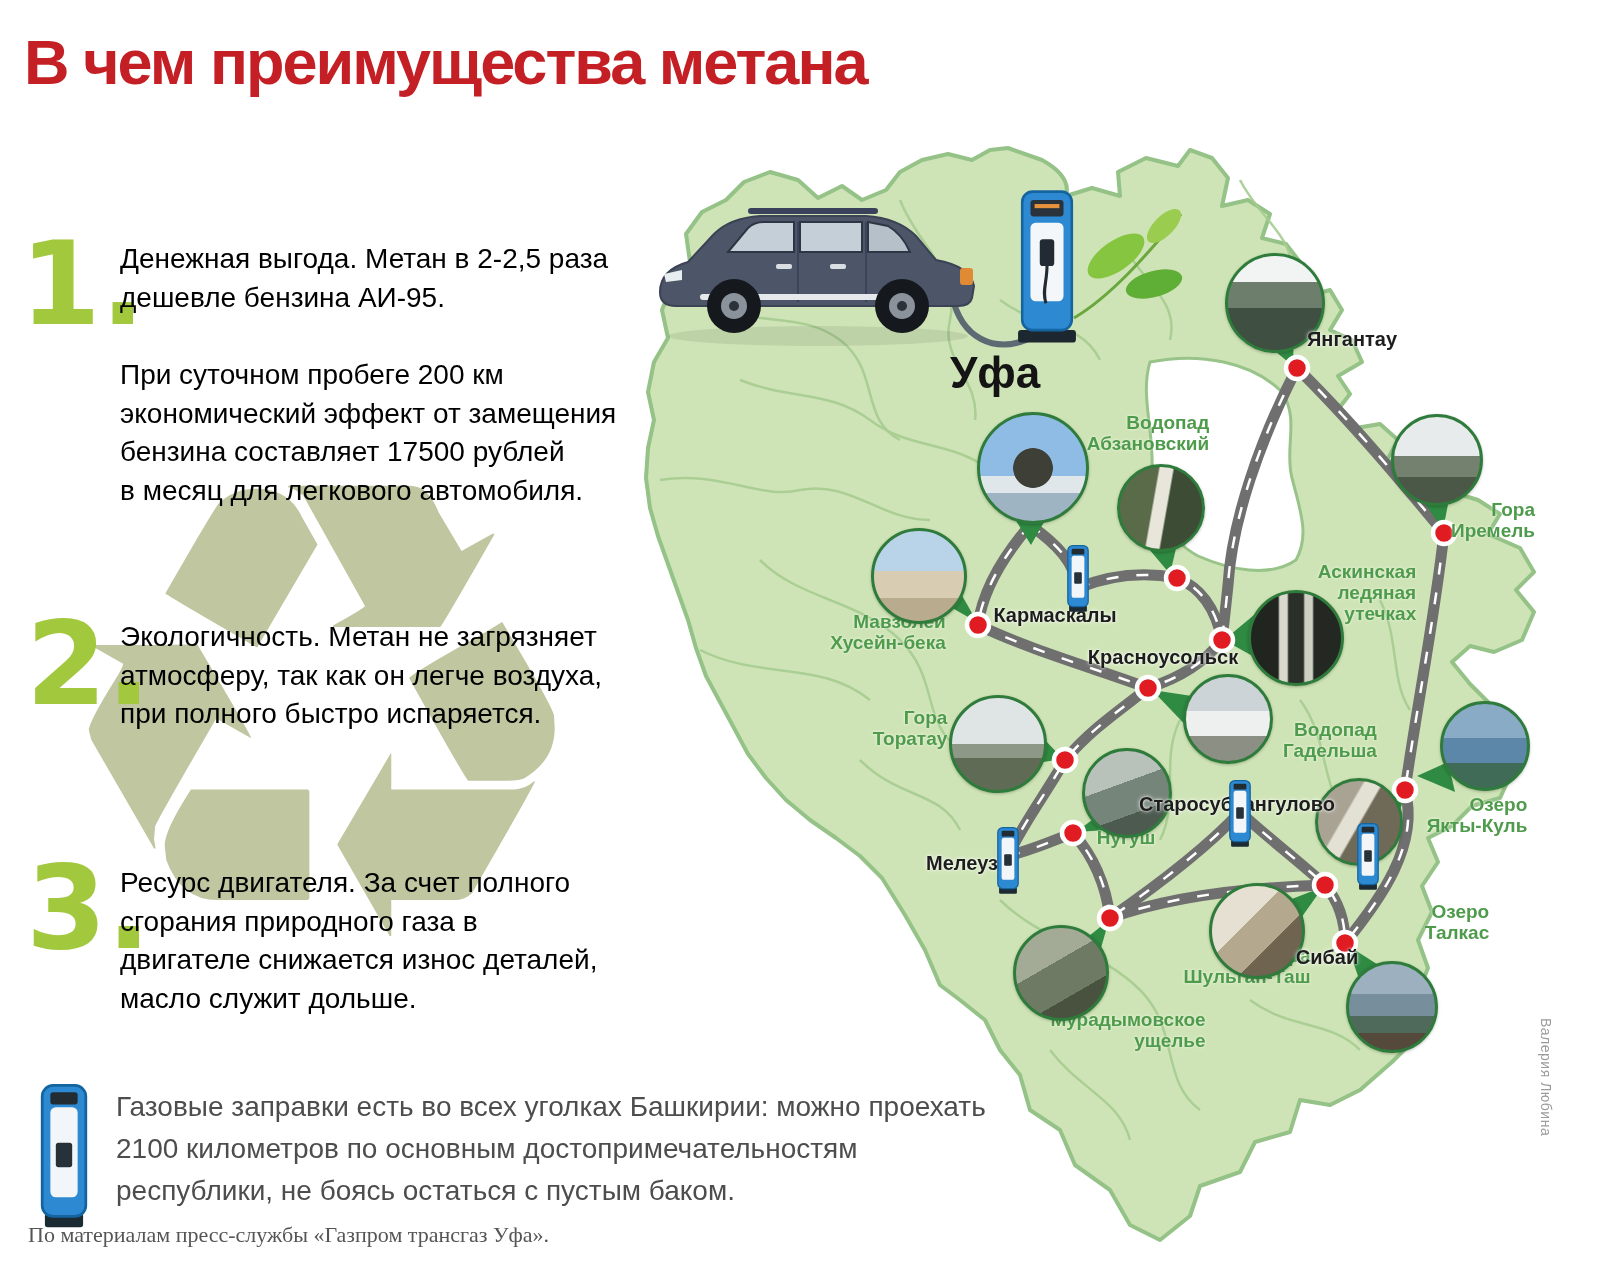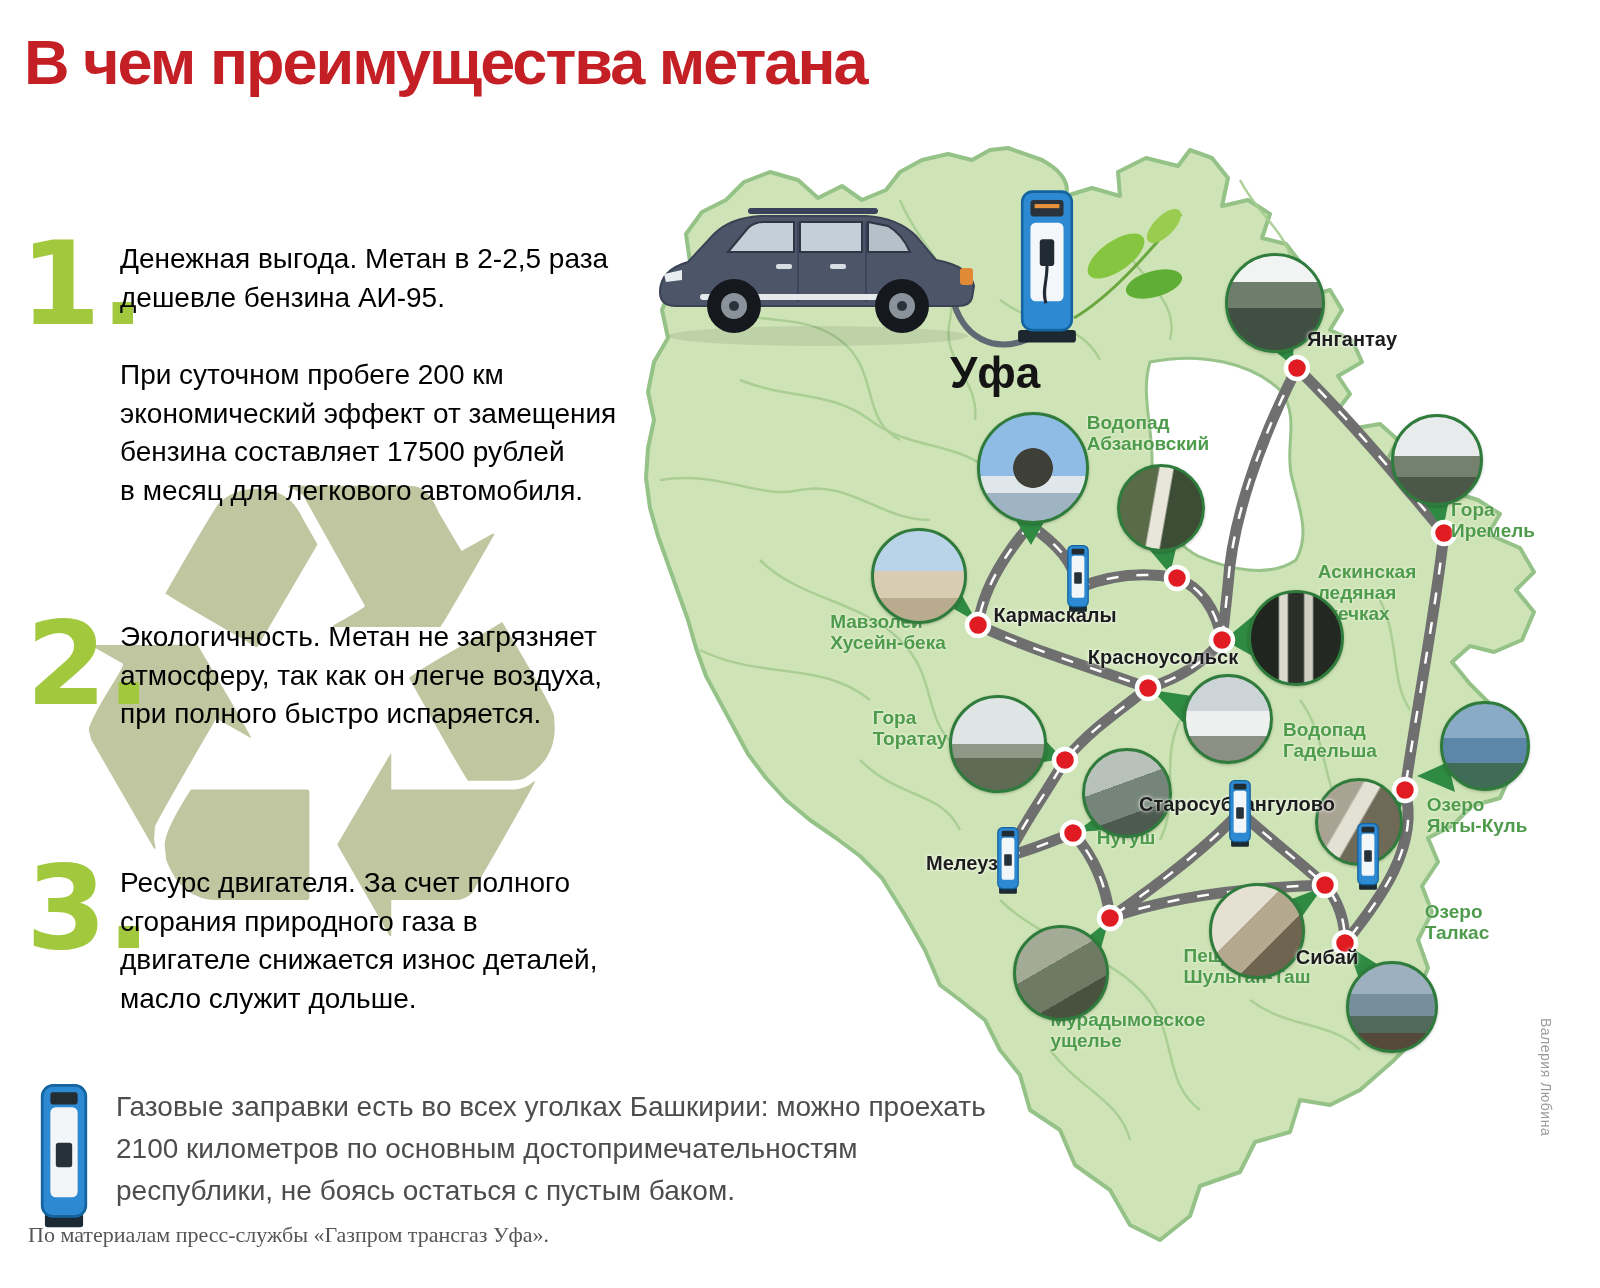--- a/index.html
+++ b/index.html
@@ -59,21 +59,21 @@
     position:absolute;font-weight:bold;font-size:20px;color:#1d1d1d;z-index:6;
     transform:translateX(-50%);white-space:nowrap;
     text-shadow:0 0 4px rgba(255,255,255,.85),0 0 2px rgba(255,255,255,.85);
   }
   .ufa{
     position:absolute;left:950px;top:348px;font-size:44px;font-weight:bold;
     color:#141414;z-index:6;
   }
   .attr{
     position:absolute;font-weight:bold;font-size:19px;color:#4e9b4b;z-index:4;
-    transform:translateX(-50%);text-align:left;white-space:pre-line;line-height:1.1;
+    transform:translateX(-50%);text-align:right;white-space:pre-line;line-height:1.1;
     text-shadow:0 0 3px rgba(255,255,255,.8);
   }
   .pump{position:absolute;z-index:7;}
   .carbox{position:absolute;left:648px;top:184px;z-index:6;}
   .stationbox{position:absolute;left:1016px;top:182px;z-index:5;}
   .leavesbox{position:absolute;left:1066px;top:196px;z-index:4;}
   .bigpump{position:absolute;left:28px;top:1080px;z-index:3;}
 </style>
 </head>
 <body>

